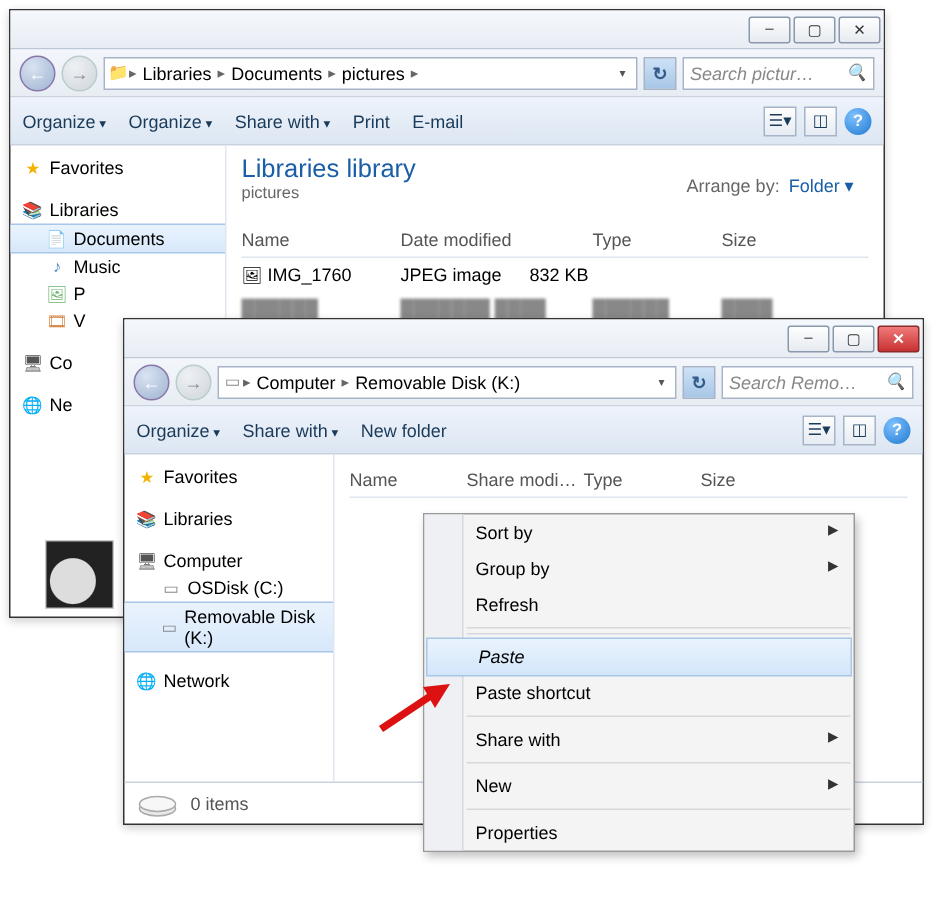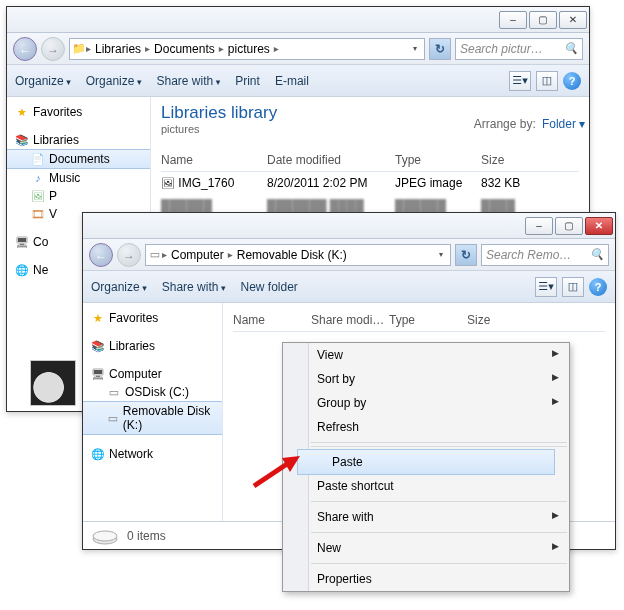--- a/index.html
+++ b/index.html
@@ -42,40 +42,40 @@
 .note { color: #4f8dd2; }
 .pic { color: #6fb46f; }
 .vid { color: #d27f3a; }
 .comp { color: #555; }
 .drive { color: #888; }
 .net { color: #3a8; }
 
 .mainpane { flex: 1; padding: 6px 10px; position: relative; }
 .libtitle { font-size: 17px; color: #1a5ea8; }
 .libsub { font-size: 11px; color: #666; }
-.arrby { position: absolute; right: 4px; top: 20px; font-size: 11px; color: #666; }
+.arrby { position: absolute; right: 20px; top: 20px; font-size: 11px; color: #666; }
 .arrby .lnk { color: #1a5ea8; }
 .cols { display: flex; border-bottom: 1px solid #e0e6ee; margin-top: 14px; color: #555; }
 .cols span { padding: 4px 0; }
 .cols2 { display: flex; border-bottom: 1px solid #e0e6ee; color: #555; }
 .cols2 span { padding: 4px 0; }
 .c-name{ width:106px;} .c-date{width:128px;} .c-type{width:86px;} .c-size{width:60px;}
 .c2-name{width:78px;} .c2-date{width:78px;} .c2-type{width:78px;} .c2-size{width:60px;}
 .row { display: flex; padding: 4px 0; }
 .row.blur { color: #888; filter: blur(1.2px); }
 .statusbar { height: 28px; border-top: 1px solid #c9d3e0; display: flex; align-items: center; padding: 0 8px; gap: 8px; color: #555; }
 .drvico { width: 28px; height: 18px; color: #999; }
 .thumbpane { position: absolute; left: 30px; top: 360px; width: 46px; height: 46px; border: 1px solid #c9c9c9; background: #000 radial-gradient(circle at 40% 60%, #ddd 40%, #222 42%); }
 
 
 .ctx { position: absolute; left: 282px; top: 342px; width: 288px; background: #f4f4f4; border: 1px solid #9a9a9a; box-shadow: 2px 3px 6px rgba(0,0,0,.25); z-index: 30; }
 .ctx .gutter { position: absolute; left: 0; top: 0; bottom: 0; width: 26px; background: #eef0f3; border-right: 1px solid #d6d8dc; }
 .ctx-item { position: relative; padding: 5px 16px 5px 34px; color: #000; }
 .ctx-item.sub::after { content: "▶"; position: absolute; right: 10px; top: 5px; font-size: 9px; color: #333; }
-.ctx-item.hl { background: linear-gradient(#eaf3fd,#d3e6fa); border: 1px solid #a8c6e6; margin: -1px 14px; }
+.ctx-item.hl { background: linear-gradient(#eaf3fd,#d3e6fa); border: 1px solid #a8c6e6; margin: -1px 1px; font-style: italic; }
 .ctx-sep { height: 0; border-top: 1px solid #d6d8dc; margin: 3px 2px 3px 28px; position: relative; }
 
 .arrow { position: absolute; left: 250px; top: 452px; z-index: 40; }
 .arrow svg { width: 52px; height: 38px; }
 </style>
 </head>
 <body>
 
 <div class="window w1">
   <div class="titlebar">
@@ -163,21 +163,20 @@
       <div class="libsub">pictures</div>
       <div class="arrby"><span>Arrange by:</span>&nbsp;&nbsp;<span class="lnk">Folder</span> <span class="lnk">▾</span></div>
       <div class="cols">
         <span class="c-name">Name</span>
         <span class="c-date">Date modified</span>
         <span class="c-type">Type</span>
         <span class="c-size">Size</span>
       </div>
       <div class="row">
         <span class="c-name"><span class="ico">🖼</span> <span>IMG_1760</span></span>
-        <span class="c-date">8/20/2011 2:02 PM</span>
         <span class="c-type">JPEG image</span>
         <span class="c-size">832 KB</span>
       </div>
       <div class="row blur">
         <span class="c-name">██████</span>
           <span class="c-date">███████ ████</span>
           <span class="c-type">██████</span>
           <span class="c-size">████</span>
       </div>
       <div class="row blur">
@@ -275,21 +274,20 @@
           <ellipse cx="14" cy="12" rx="12" ry="5" fill="#e8e8e8" stroke="#aaa"></ellipse>
           <ellipse cx="14" cy="9" rx="12" ry="5" fill="#f7f7f7" stroke="#aaa"></ellipse>
         </svg>
     </span>
     <span>0 items</span>
   </div>
 </div>
 
 <div class="ctx">
   <div class="gutter"></div>
-  <div class="ctx-item sub">View</div>
   <div class="ctx-item sub">Sort by</div>
   <div class="ctx-item sub">Group by</div>
   <div class="ctx-item">Refresh</div>
   <div class="ctx-sep"></div>
   <div class="ctx-sep"></div>
   <div class="ctx-item hl">Paste</div>
   <div class="ctx-item">Paste shortcut</div>
   <div class="ctx-sep"></div>
   <div class="ctx-item sub">Share with</div>
   <div class="ctx-sep"></div>

